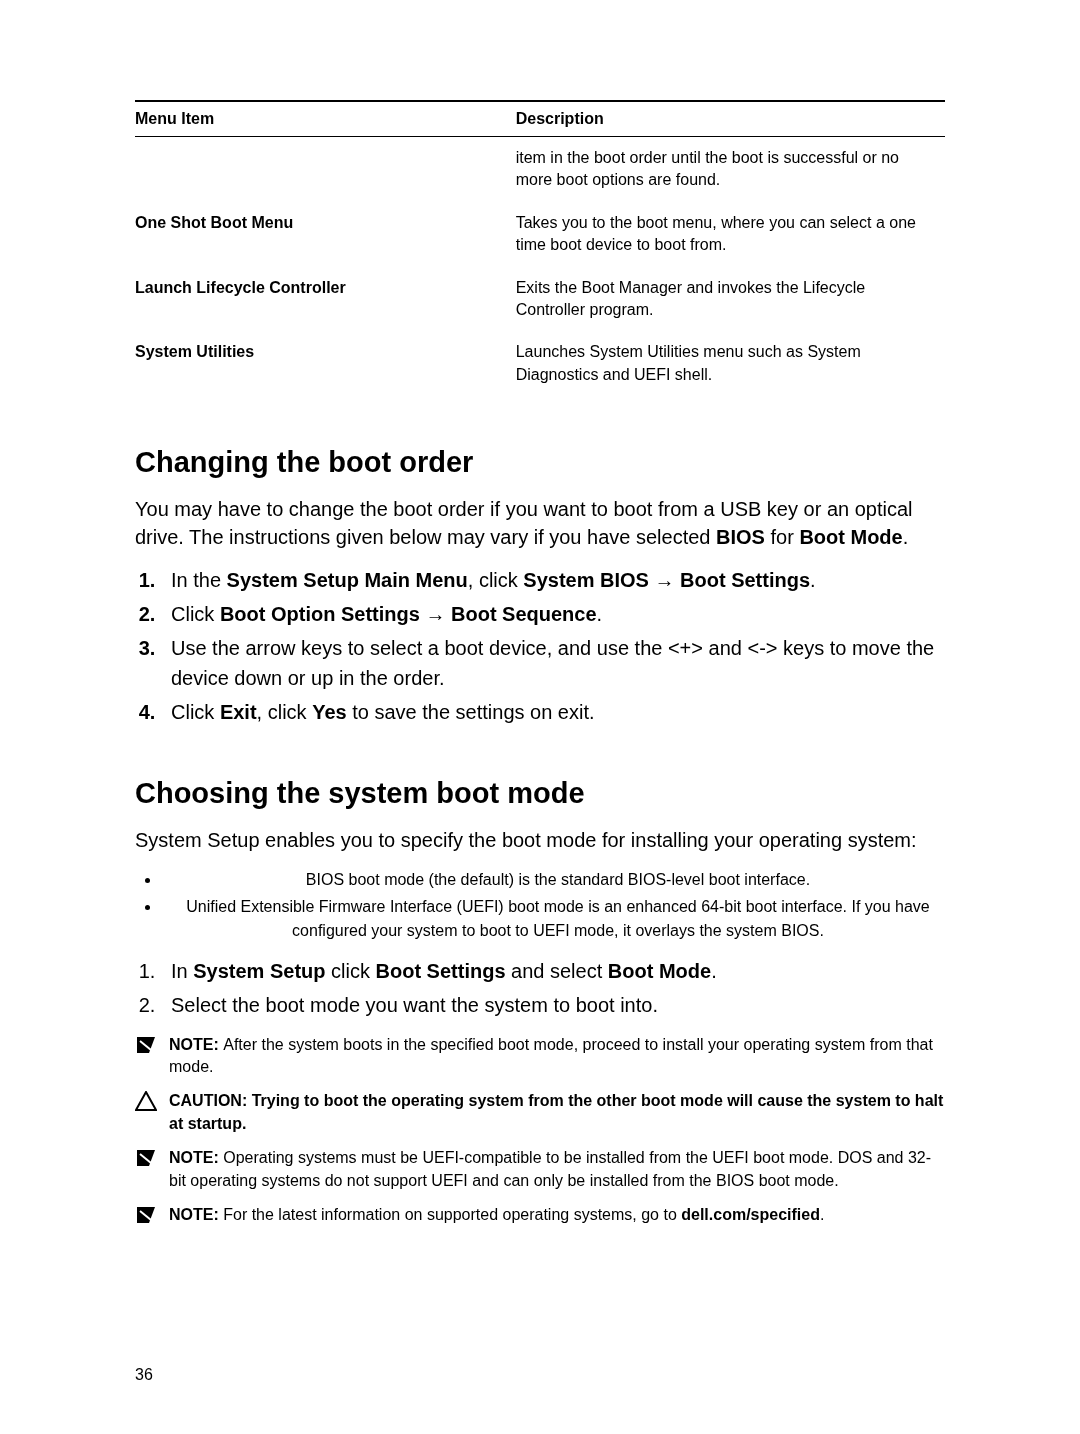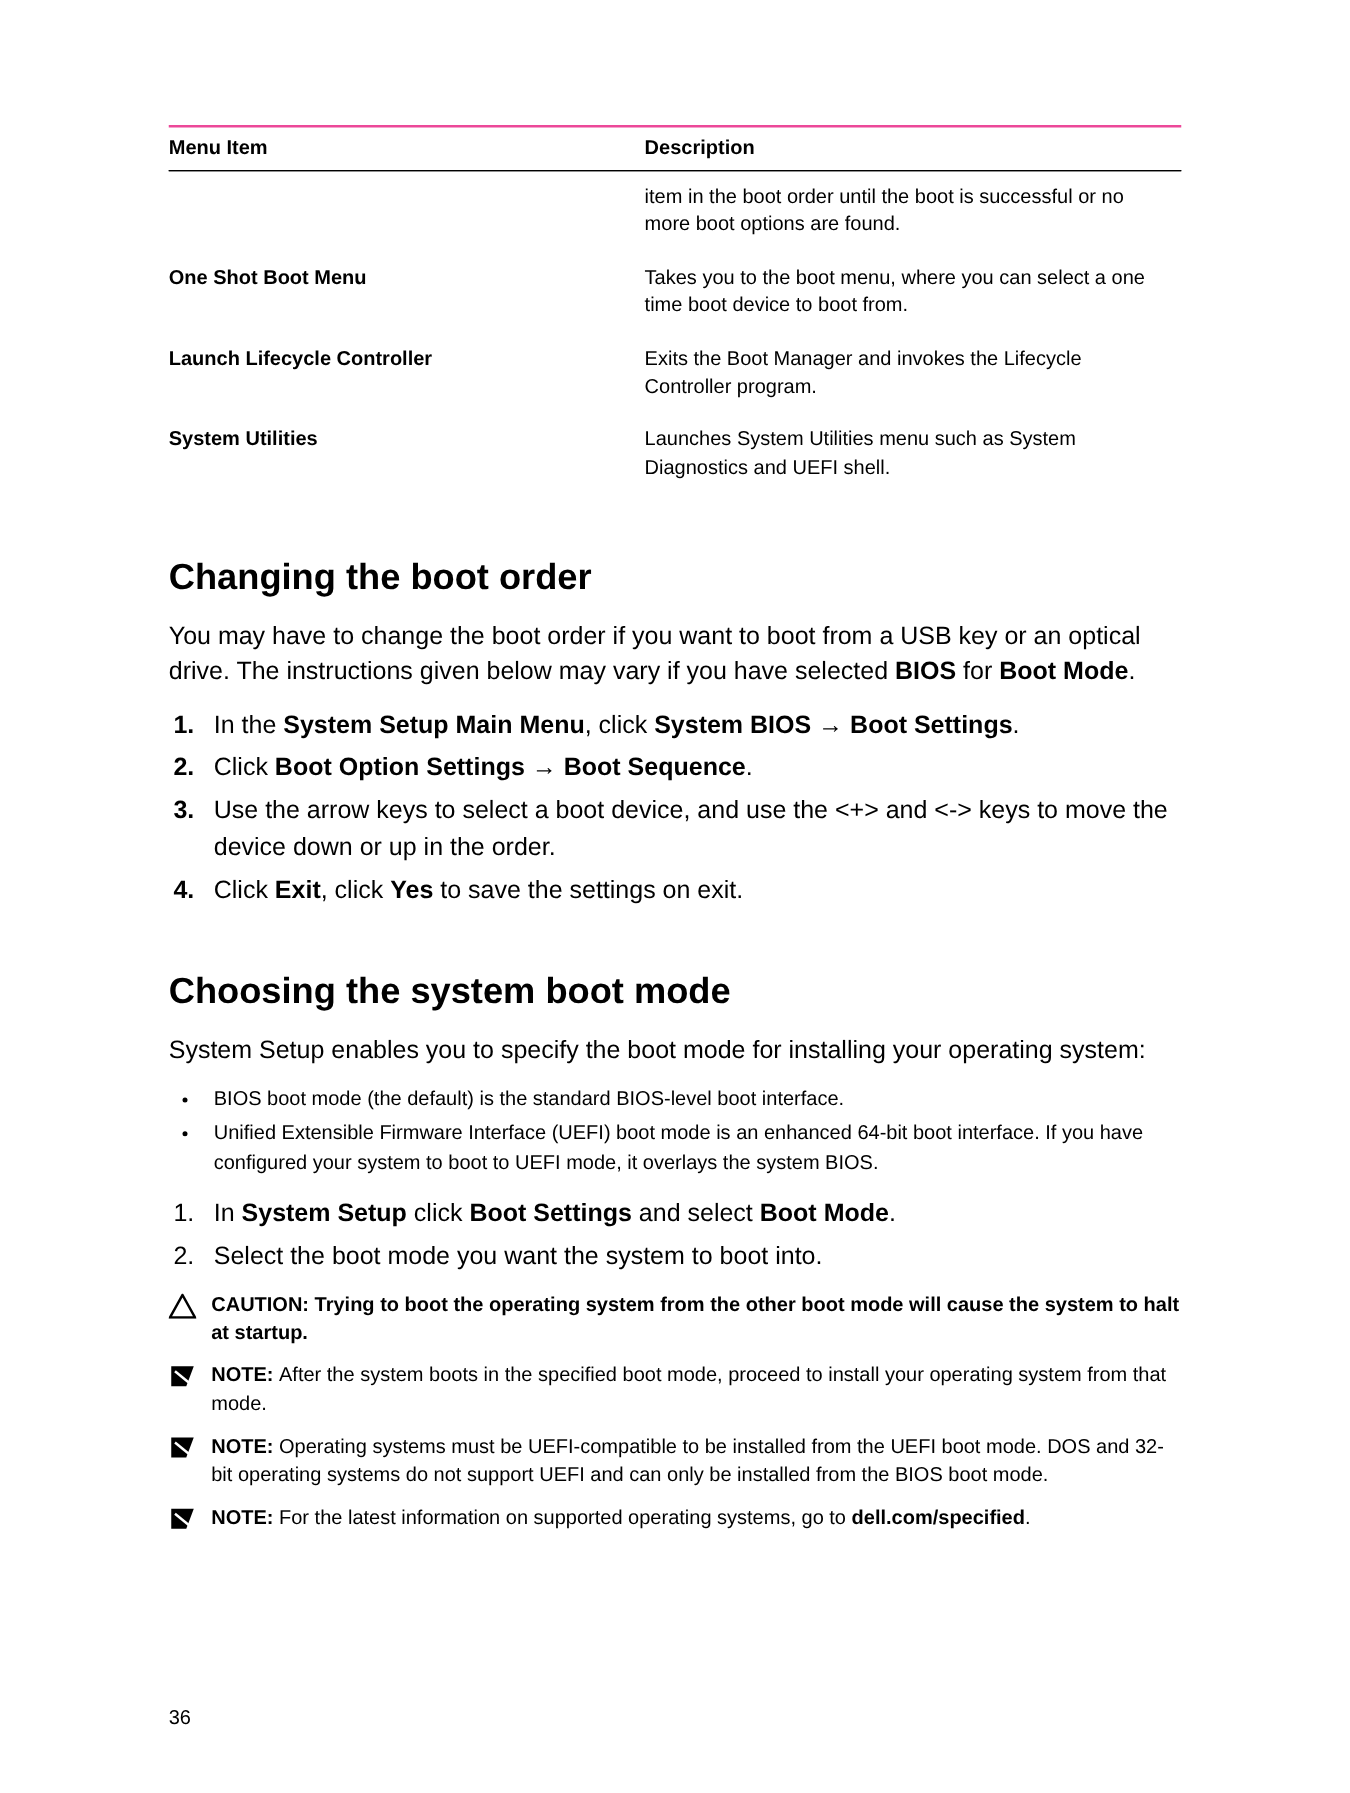--- a/index.html
+++ b/index.html
@@ -18,21 +18,21 @@
   }
   table.menu-table {
     width: 100%;
     border-collapse: collapse;
     font-size: 16px;
   }
   table.menu-table th {
     text-align: left;
     font-weight: bold;
     padding: 8px 6px 8px 0;
-    border-top: 2px solid #ec4899;
+    border-top: 2px solid #000000;
     border-bottom: 1px solid #000;
   }
   table.menu-table td {
     vertical-align: top;
     padding: 10px 6px 10px 0;
     line-height: 1.4;
   }
   table.menu-table td.item {
     font-weight: bold;
     width: 47%;
@@ -65,20 +65,21 @@
   }
   ul.bullets {
     font-size: 16px;
     line-height: 1.45;
     padding-left: 26px;
     margin: 0 0 14px 0;
   }
   ul.bullets > li {
     padding-left: 10px;
     margin-bottom: 4px;
+    text-align: center;
   }
   .callout {
     display: flex;
     align-items: flex-start;
     gap: 12px;
     font-size: 16px;
     line-height: 1.4;
     margin: 0 0 12px 0;
   }
   .callout .icon {
@@ -162,43 +163,43 @@
   <ol class="steps plain">
     <li>
       <span>In </span><b>System Setup</b><span> click </span><b>Boot Settings</b><span> and select </span><b>Boot Mode</b><span>.</span>
     </li>
     <li>Select the boot mode you want the system to boot into.</li>
   </ol>
 
   <div class="callout">
     <span class="icon">
       <svg viewBox="0 0 22 20">
-          <path d="M11 1 L21 19 L1 19 Z" fill="none" stroke="#000" stroke-width="2"></path>
-        </svg>
-    </span>
-    <span class="text">
-      <b>CAUTION: </b><b>Trying to boot the operating system from the other boot mode will cause the system to halt at startup.</b>
-    </span>
-  </div>
-
-  <div class="callout">
-    <span class="icon">
-      <svg viewBox="0 0 22 20">
           <path d="M2 2 L20 2 L14 18 L2 18 Z" fill="#000"></path>
           <path d="M5 6 L16 15" stroke="#fff" stroke-width="2" fill="none"></path>
         </svg>
     </span>
     <span class="text">
       <b>NOTE: </b><span>After the system boots in the specified boot mode, proceed to install your operating system from that mode.</span>
     </span>
   </div>
 
   <div class="callout">
     <span class="icon">
       <svg viewBox="0 0 22 20">
+          <path d="M11 1 L21 19 L1 19 Z" fill="none" stroke="#000" stroke-width="2"></path>
+        </svg>
+    </span>
+    <span class="text">
+      <b>CAUTION: </b><b>Trying to boot the operating system from the other boot mode will cause the system to halt at startup.</b>
+    </span>
+  </div>
+
+  <div class="callout">
+    <span class="icon">
+      <svg viewBox="0 0 22 20">
           <path d="M2 2 L20 2 L14 18 L2 18 Z" fill="#000"></path>
           <path d="M5 6 L16 15" stroke="#fff" stroke-width="2" fill="none"></path>
         </svg>
     </span>
     <span class="text">
       <b>NOTE: </b><span>Operating systems must be UEFI-compatible to be installed from the UEFI boot mode. DOS and 32-bit operating systems do not support UEFI and can only be installed from the BIOS boot mode.</span>
     </span>
   </div>
 
   <div class="callout">

